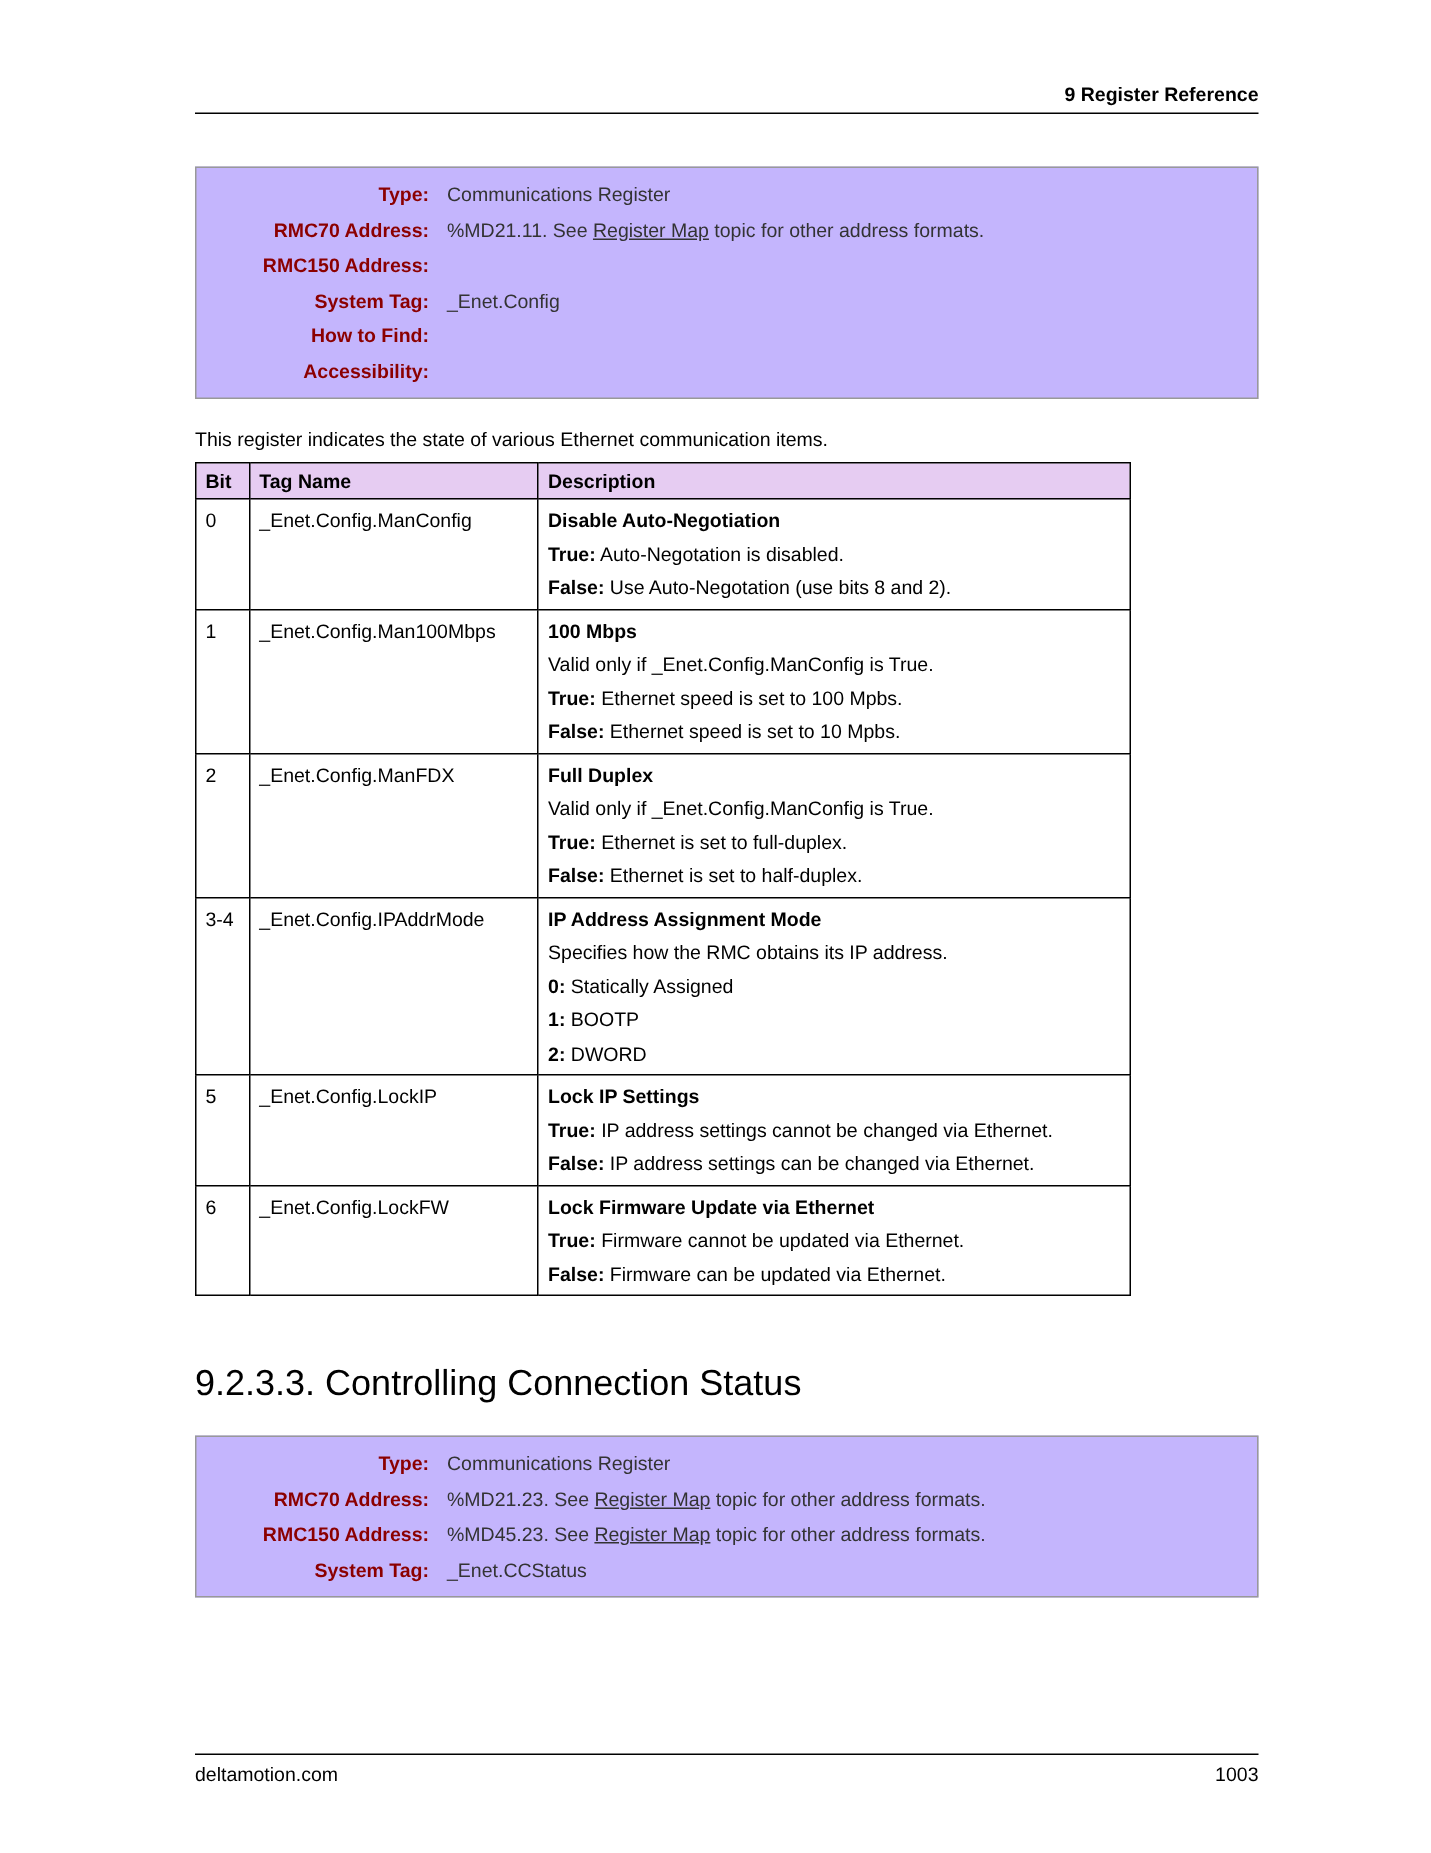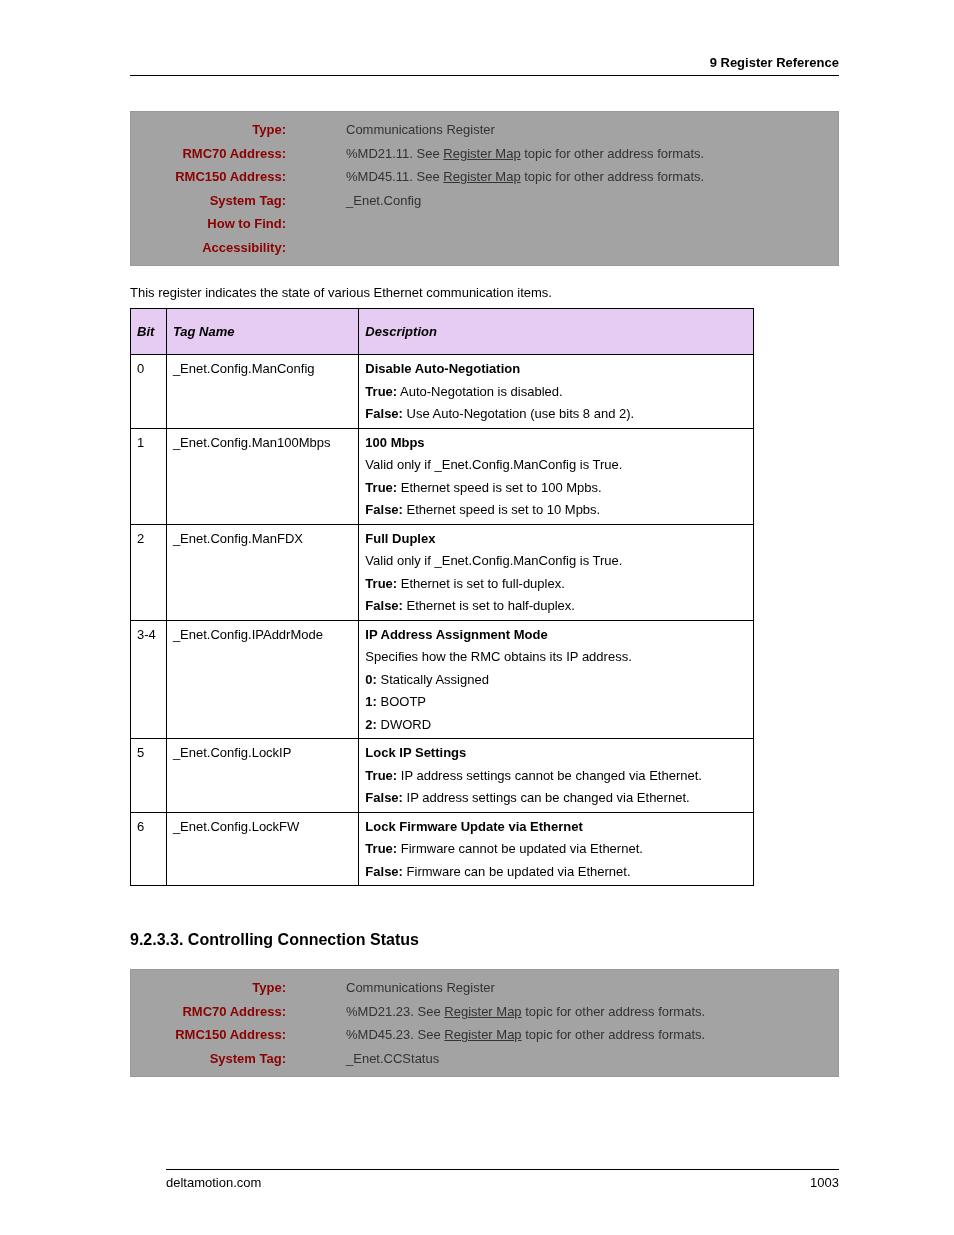--- a/index.html
+++ b/index.html
@@ -19,92 +19,89 @@
   }
   .header-section {
     text-align: right;
     font-weight: bold;
     font-size: 13px;
     padding-bottom: 5px;
     border-bottom: 1px solid #000;
     margin-bottom: 35px;
   }
   .info-box {
-    background: #a3a3a3;
+    background: #c4b5fd;
     border: 1px solid #999;
     padding: 6px 10px 6px 0;
     margin-bottom: 18px;
   }
   .info-row {
     display: flex;
     align-items: flex-start;
     padding: 2px 0;
     line-height: 1.5;
   }
   .info-label {
     flex: 0 0 155px;
     text-align: right;
     font-weight: bold;
     color: #8b0000;
     padding-right: 12px;
   }
   .info-value {
     flex: 1;
     color: #333;
-    margin-left: 48px;
   }
   .info-value .link {
     text-decoration: underline;
   }
   .desc-text {
     margin: 14px 0 6px 0;
     line-height: 1.4;
   }
   table.bit-table {
     border-collapse: collapse;
     width: 88%;
     margin-left: 0;
   }
   table.bit-table th {
     background: #e6ccf2;
     font-weight: bold;
     text-align: left;
-    padding: 15px 6px;
+    padding: 4px 6px;
     border: 1px solid #000;
     font-size: 13px;
-    font-style: italic;
   }
   table.bit-table td {
     border: 1px solid #000;
     padding: 4px 6px;
     vertical-align: top;
     font-size: 13px;
     line-height: 1.5;
   }
   .desc-cell div { margin-bottom: 3px; }
   .desc-cell div:last-child { margin-bottom: 0; }
   .desc-cell strong { font-weight: bold; }
   h2.section {
     font-family: Verdana, Geneva, sans-serif;
-    font-weight: bold;
-    font-size: 16px;
+    font-weight: normal;
+    font-size: 24px;
     margin: 45px 0 20px 0;
     color: #000;
   }
   .footer {
     position: absolute;
     bottom: 45px;
     left: 130px;
     right: 115px;
     border-top: 1px solid #000;
     padding-top: 5px;
     font-size: 13px;
     display: flex;
     justify-content: space-between;
-    margin-left: 36px;
   }
 </style>
 </head>
 <body>
 
 <div class="page">
 
   <div class="header-section">
     <span>9  Register Reference</span>
   </div>
@@ -115,23 +112,20 @@
       <div class="info-value">Communications Register</div>
     </div>
     <div class="info-row">
       <div class="info-label">RMC70 Address:</div>
       <div class="info-value">
         <span>%MD21.11. See </span><span class="link">Register Map</span><span> topic for other address formats.</span>
       </div>
     </div>
     <div class="info-row">
       <div class="info-label">RMC150 Address:</div>
-      <div class="info-value">
-        <span>%MD45.11. See </span><span class="link">Register Map</span><span> topic for other address formats.</span>
-      </div>
     </div>
     <div class="info-row">
       <div class="info-label">System Tag:</div>
       <div class="info-value">_Enet.Config</div>
     </div>
     <div class="info-row">
       <div class="info-label">How to Find:</div>
     </div>
     <div class="info-row">
       <div class="info-label">Accessibility:</div>

